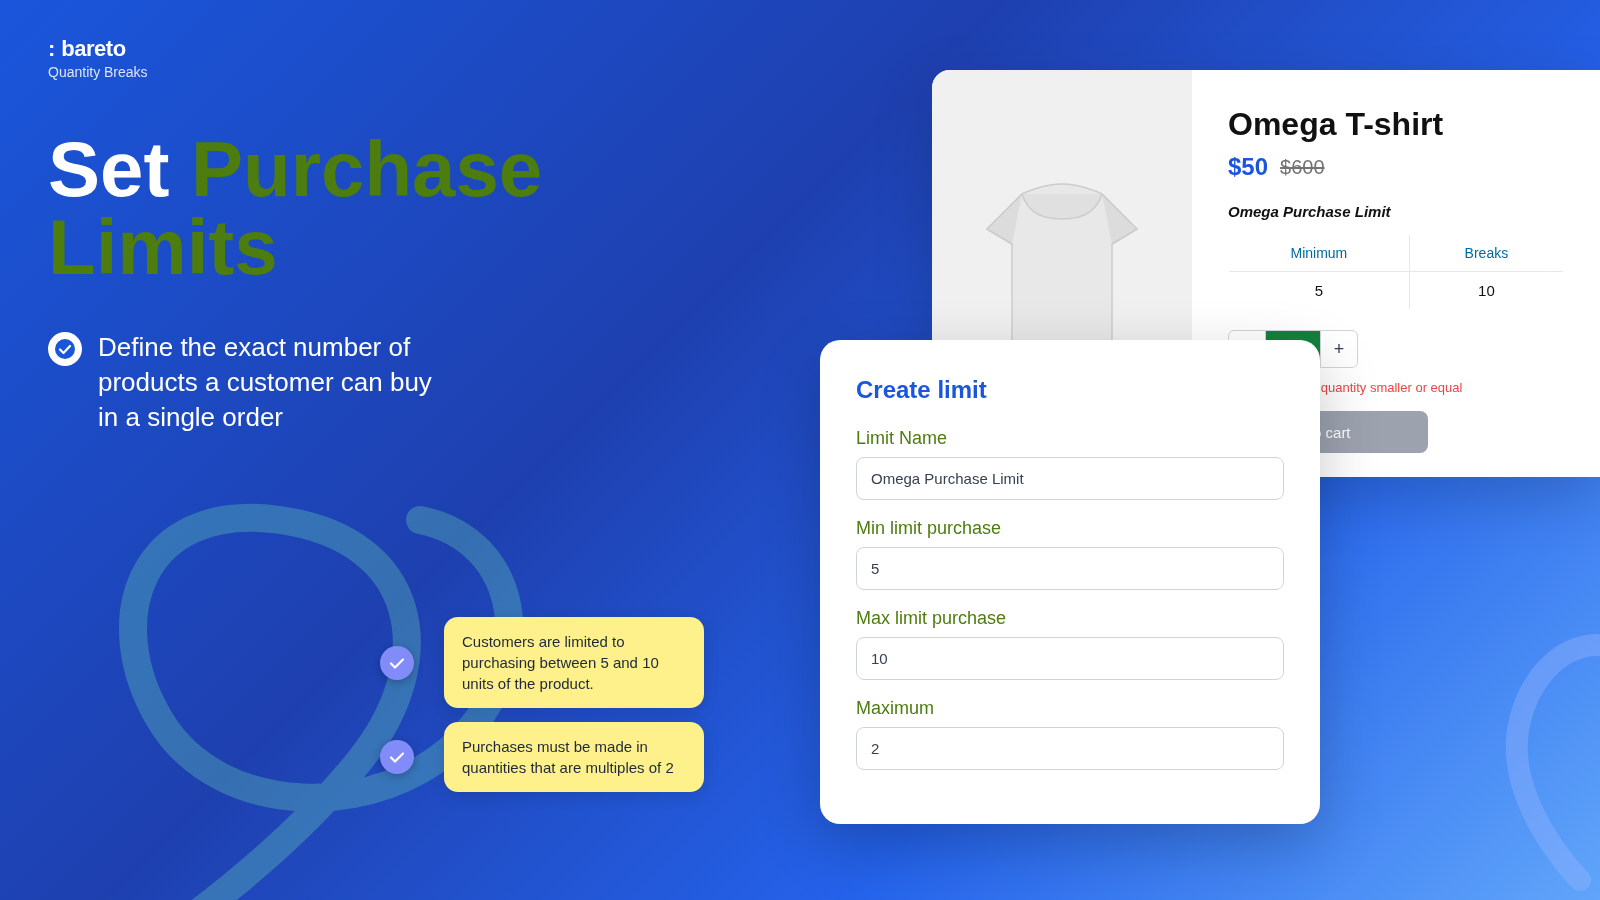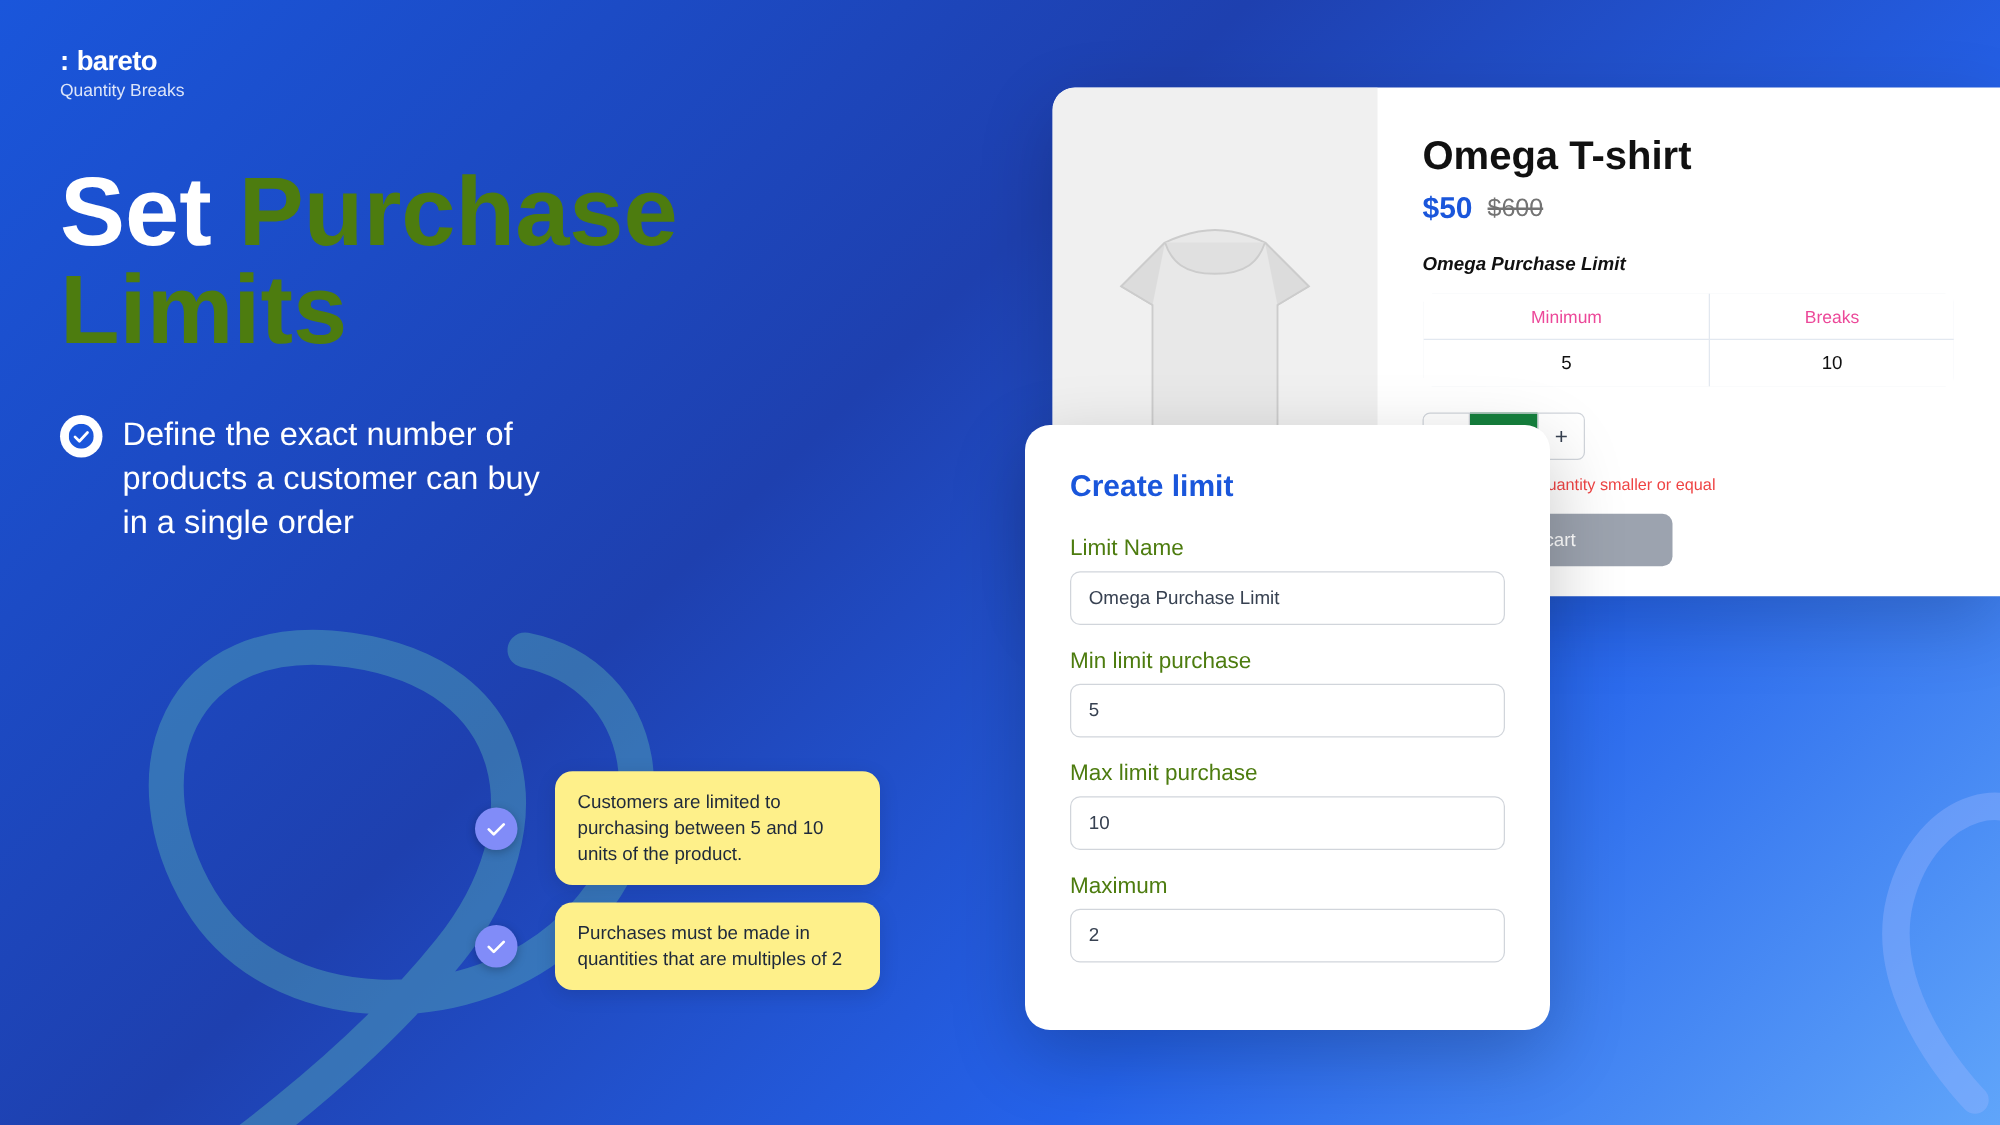--- a/index.html
+++ b/index.html
@@ -137,21 +137,21 @@
       right: 0;
       width: 780px;
       height: 820px;
     }
 
     
     .product-card {
       position: absolute;
       top: 20px;
       right: 0;
-      width: 758px;
+      width: 668px;
       background: white;
       border-radius: 18px 0 0 18px;
       box-shadow: 0 20px 60px rgba(0,0,0,0.18);
       overflow: hidden;
     }
     .product-top {
       display: flex;
       gap: 0;
     }
     .product-image-area {
@@ -207,21 +207,21 @@
       border-radius: 8px;
       overflow: hidden;
       margin-bottom: 20px;
     }
     .limit-table th {
       background: white;
       border: 1px solid #e2e8f0;
       padding: 10px 16px;
       font-size: 14px;
       font-weight: 500;
-      color: #ec4899;
+      color: #0369a1;
       text-align: center;
     }
     .limit-table td {
       border: 1px solid #e2e8f0;
       padding: 10px 16px;
       font-size: 15px;
       color: #111;
       text-align: center;
     }
     .qty-row {
@@ -284,21 +284,21 @@
     .cart-icon {
       width: 18px;
       height: 18px;
     }
 
     
     .form-card {
       position: absolute;
       top: 290px;
       left: 0;
-      width: 420px;
+      width: 500px;
       background: white;
       border-radius: 20px;
       box-shadow: 0 20px 60px rgba(0,0,0,0.22);
       padding: 36px 36px 36px 36px;
       z-index: 10;
     }
     .form-title {
       font-size: 24px;
       font-weight: 700;
       color: #1a56db;

